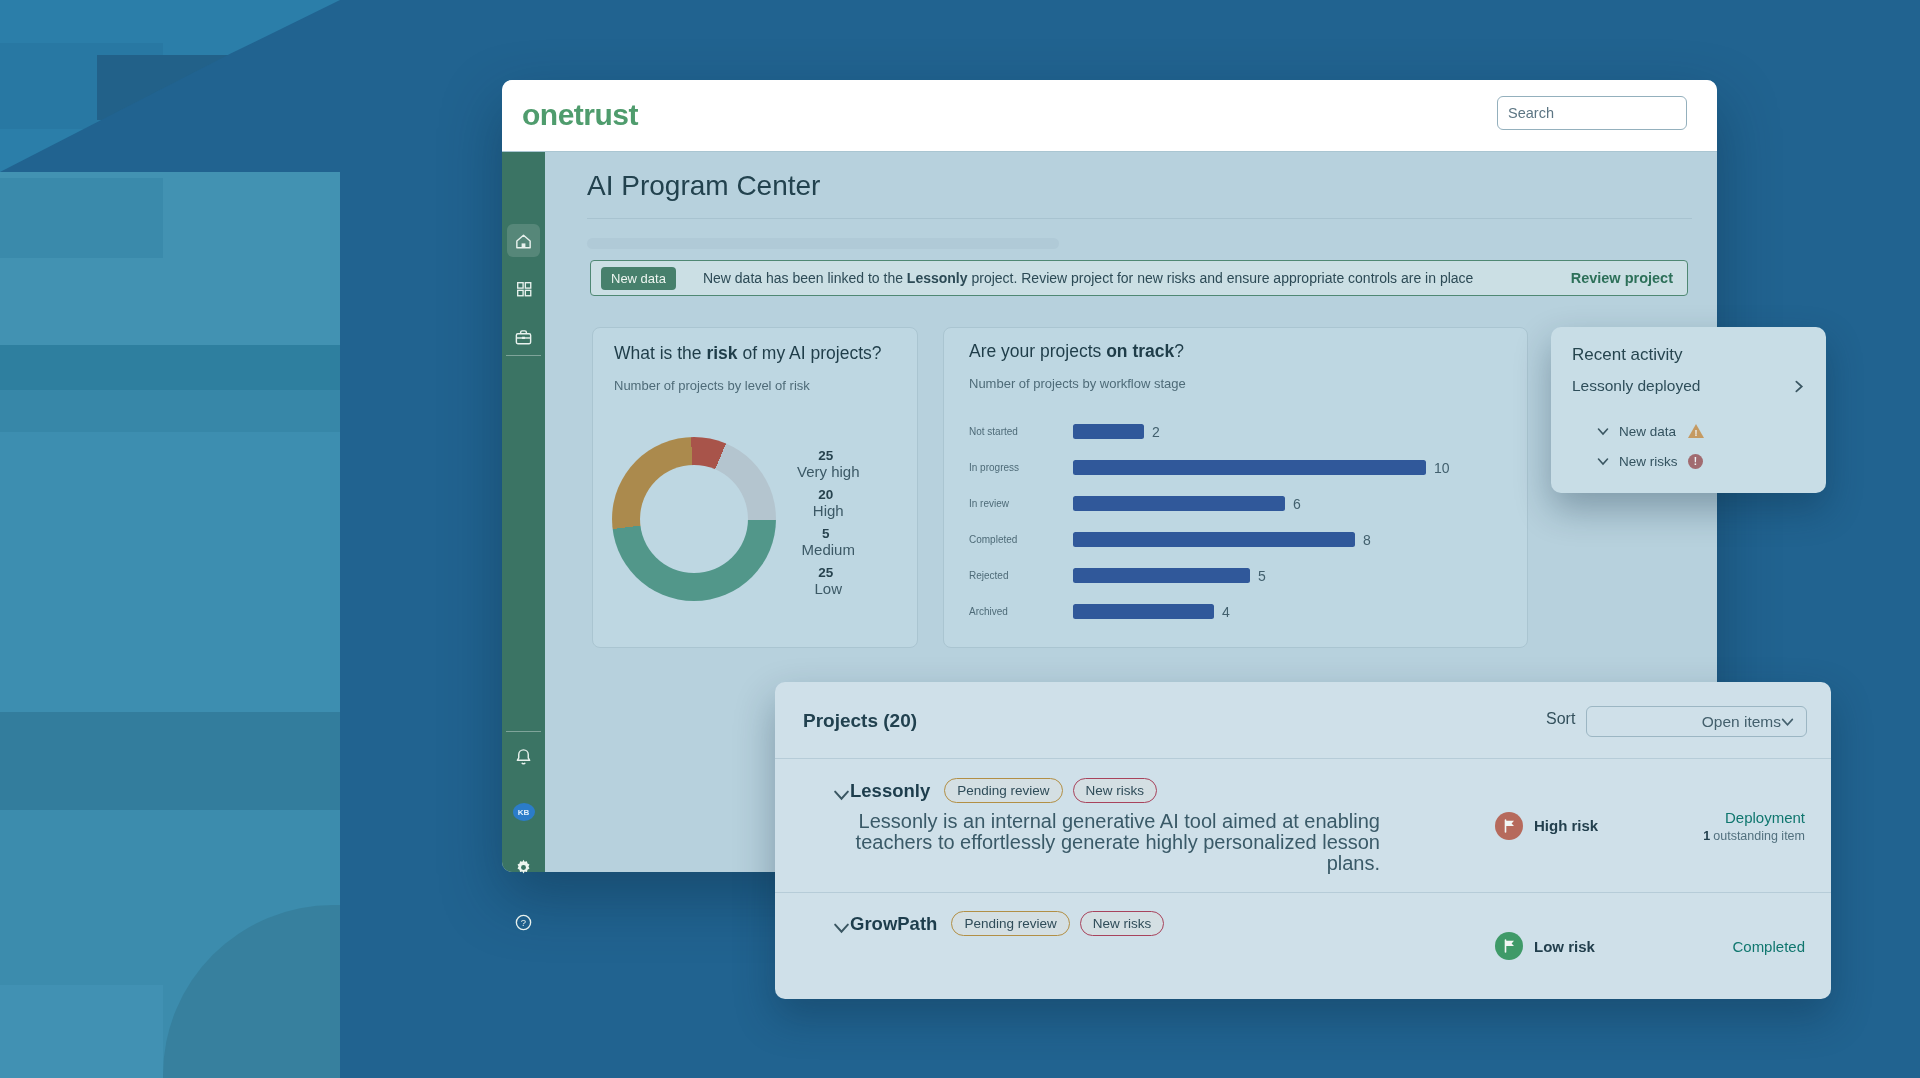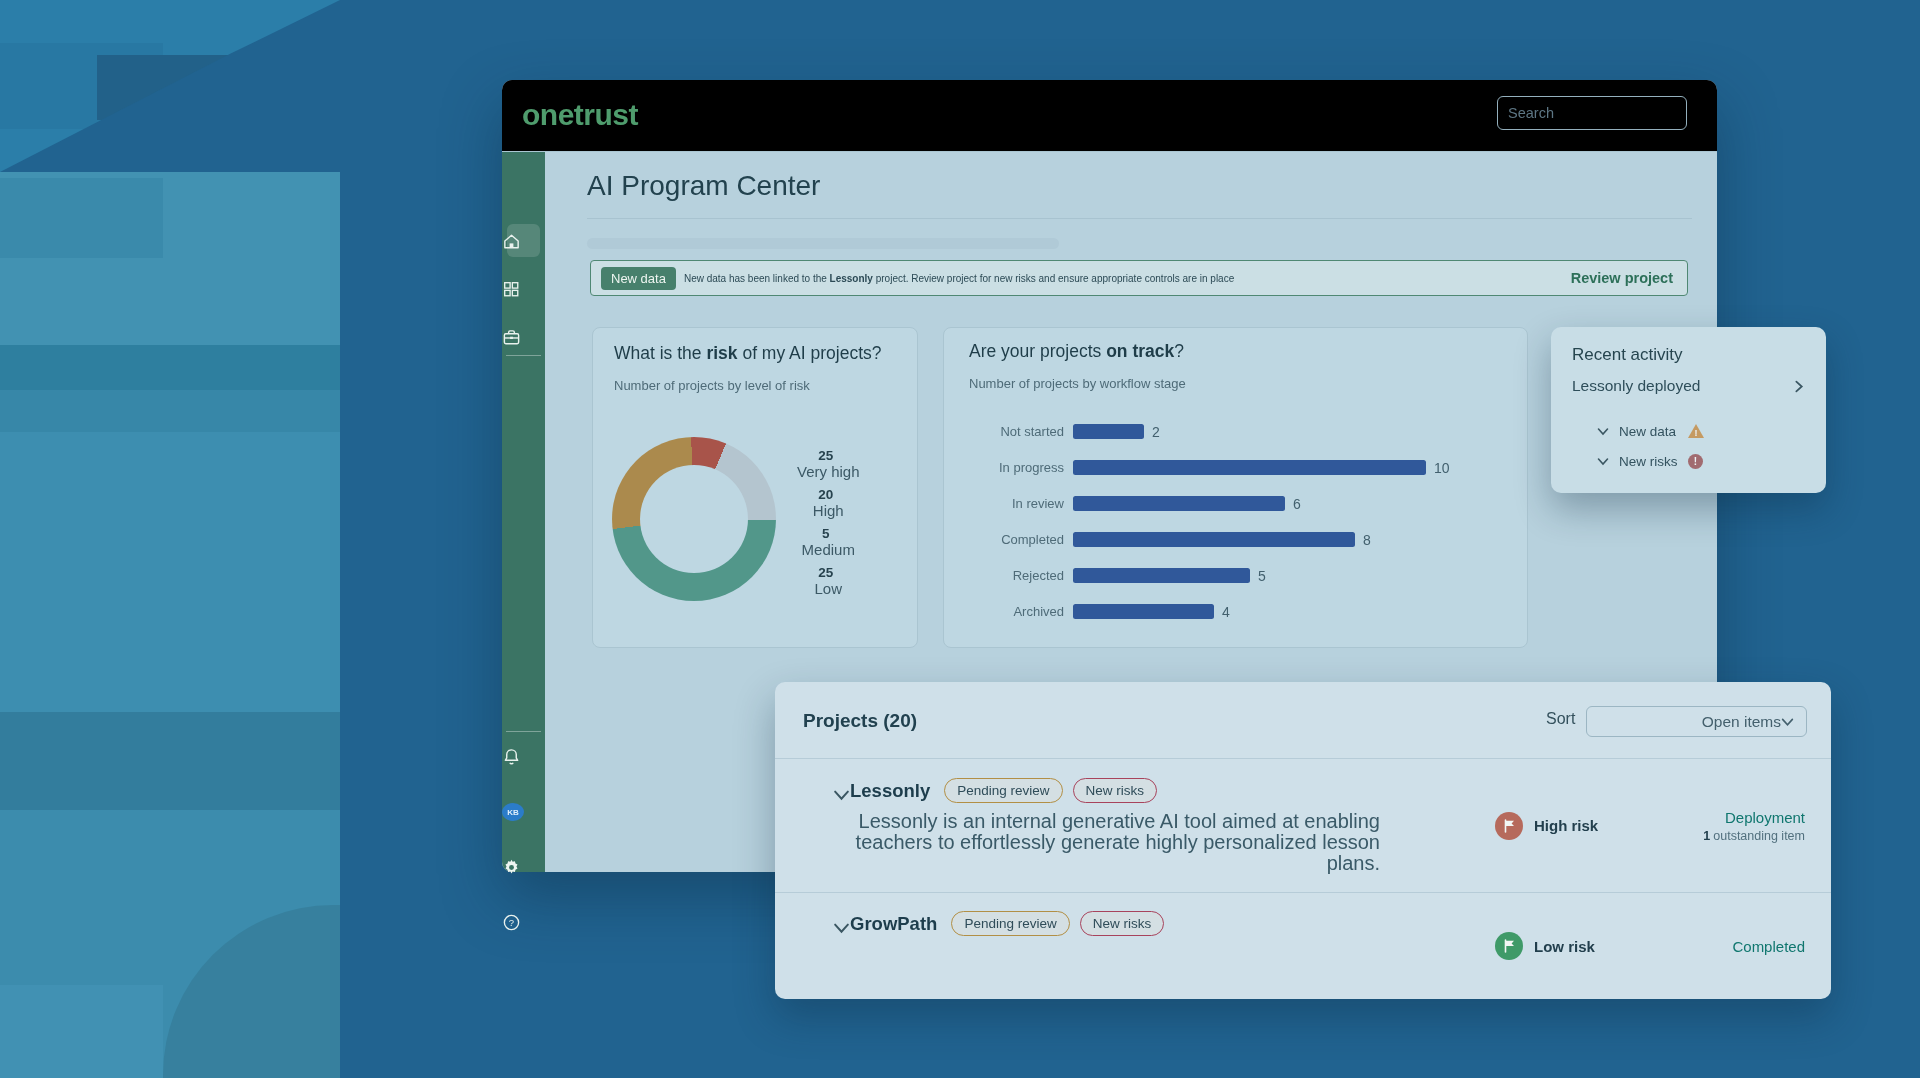--- a/index.html
+++ b/index.html
@@ -20,73 +20,73 @@
   .b5  { left:0; top:432px; width:340px; height:280px; background:#3d8eb0; }
   .b6  { left:0; top:712px; width:340px; height:98px; background:#337d9d; }
   .b7  { left:0; top:810px; width:340px; height:268px; background:#3c8cad; }
   .b8  { left:0; top:985px; width:163px; height:93px; background:#4191b3; }
   .bdisc { left:163px; top:905px; width:177px; height:173px; background:#37809e; border-radius:170px 0 0 0; }
 
   
   .window { position:absolute; left:502px; top:80px; width:1215px; height:792px;
             border-radius:10px; background:#b7d1dd; box-shadow:0 25px 60px rgba(8,38,58,.38); }
   .win-header { position:absolute; left:0; top:0; width:1215px; height:72px;
-                background:#000000; border-radius:10px 10px 0 0; border-bottom:1px solid #aac6d2; }
+                background:#ffffff; border-radius:10px 10px 0 0; border-bottom:1px solid #aac6d2; }
   .logo { position:absolute; left:20px; top:18px; font-size:30px; font-weight:700;
           letter-spacing:-0.5px; color:#4f9c6d; }
   .searchbox { position:absolute; left:995px; top:16px; width:190px; height:34px;
                border:1px solid #94b0bd; border-radius:6px; background:transparent;
                display:flex; align-items:center; padding:0 10px; }
   .searchbox input { flex:1; border:none; outline:none; background:transparent;
                      font-size:14.5px; color:#4e6b78; font-family:"Liberation Sans",sans-serif; }
   .searchbox input::placeholder { color:#5d7684; opacity:1; }
 
   .sidebar { position:absolute; left:0; top:72px; width:43px; height:720px;
              background:#3b7464; border-radius:0 0 0 10px; }
   .side-ic { position:absolute; left:0; width:43px; height:34px; display:flex;
-             align-items:center; justify-content:flex-start; }
+             align-items:center; justify-content:center; }
   .side-tile { position:absolute; left:5px; top:72px; width:33px; height:33px;
                background:rgba(255,255,255,.14); border-radius:6px; }
   .side-div { position:absolute; left:4px; width:35px; height:1px; background:rgba(255,255,255,.35); }
   .avatar { width:22px; height:18px; border-radius:50%; background:#2b7cc9; color:#dfeefb;
             font-size:8px; font-weight:700; display:flex; align-items:center; justify-content:center; }
 
   .content { position:absolute; left:43px; top:72px; width:1172px; height:720px; }
   .page-title { position:absolute; left:42px; top:18px; font-size:28px; font-weight:500; color:#22424e; }
   .title-div { position:absolute; left:42px; top:66px; width:1105px; height:1px; background:#a8c3d0; }
   .skeleton { position:absolute; left:42px; top:86px; width:472px; height:11px;
               border-radius:6px; background:#b0cad7; }
 
   .banner { position:absolute; left:45px; top:108px; width:1098px; height:36px;
             background:#cbdfe4; border:1px solid #4f8873; border-radius:4px;
             display:flex; align-items:center; padding:0 14px 0 10px; }
   .banner-badge { background:#47806c; color:#eef5f1; font-size:13px; padding:4px 10px;
                   border-radius:4px; white-space:nowrap; }
-  .banner-text { flex:1; margin-left:8px; font-size:10px; color:#2c4a55; white-space:nowrap;
+  .banner-text { flex:1; margin-left:27px; font-size:14px; color:#2c4a55; white-space:nowrap;
                  overflow:hidden; }
   .banner-link { font-size:14.5px; font-weight:700; color:#2d7059; white-space:nowrap; cursor:pointer; }
 
   .card { position:absolute; background:#bed7e2; border:1px solid #aac5d1; border-radius:8px; }
   .card1 { left:47px; top:175px; width:326px; height:321px; }
   .card2 { left:398px; top:175px; width:585px; height:321px; }
   .card-title { position:absolute; font-size:17.5px; color:#1f3d49; }
   .card-sub { position:absolute; font-size:13px; color:#4e6b78; }
 
   .donut { position:absolute; left:19px; top:109px; width:164px; height:164px; border-radius:50%; }
   .donut-hole { position:absolute; left:47px; top:137px; width:108px; height:108px;
                 border-radius:50%; background:#bed7e2; }
   .legend { position:absolute; left:204px; top:120px; }
   .legend-item { display:flex; align-items:center; height:20px; margin-bottom:19px;flex-direction:column; }
   .legend-dot { width:8px; height:8px; border-radius:50%; margin-right:6px; }
   .legend-val { font-size:13.5px; font-weight:700; color:#27434f; margin-right:5px; }
   .legend-lbl { font-size:15px; color:#3c5966; }
 
   .barchart { position:absolute; left:25px; top:96px; width:540px; }
   .bar-row { display:flex; align-items:center; height:15px; margin-bottom:21px; }
-  .bar-label { width:95px; text-align:right; font-size:13px; color:#4e6b78; margin-right:9px; }
+  .bar-label { width:95px; text-align:left; font-size:10px; color:#4e6b78; margin-right:9px; }
   .bar-fill { height:15px; background:#30589a; border-radius:2.5px; }
   .bar-val { font-size:14px; color:#42606e; margin-left:8px; }
 
   
   .recent { position:absolute; left:1551px; top:327px; width:275px; height:166px;
             background:#c8dde6; border-radius:10px; box-shadow:0 16px 36px rgba(8,38,58,.32); z-index:5; }
   .recent-title { position:absolute; left:21px; top:18px; font-size:17px; font-weight:500; color:#26454f; }
   .recent-event { position:absolute; left:21px; top:50px; width:233px; display:flex;
                   align-items:center; justify-content:space-between;gap:16px; }
   .recent-event-label { font-size:15.5px; color:#2e4e5a; }

